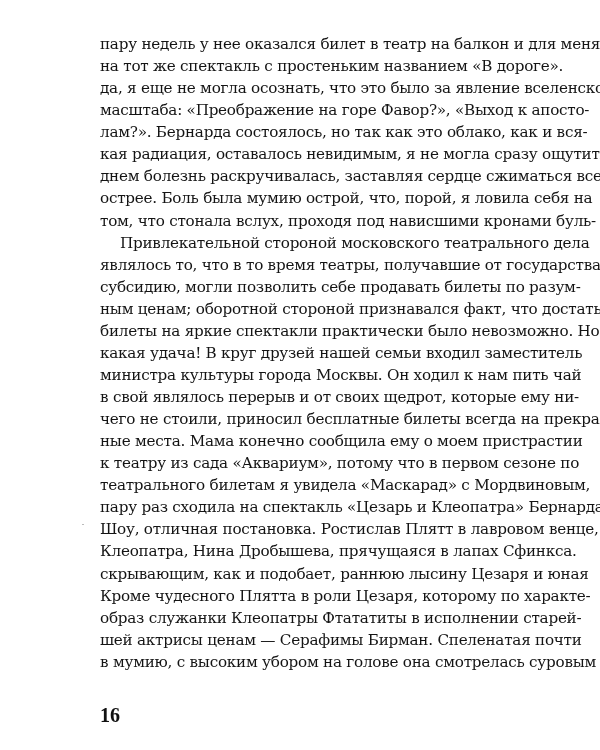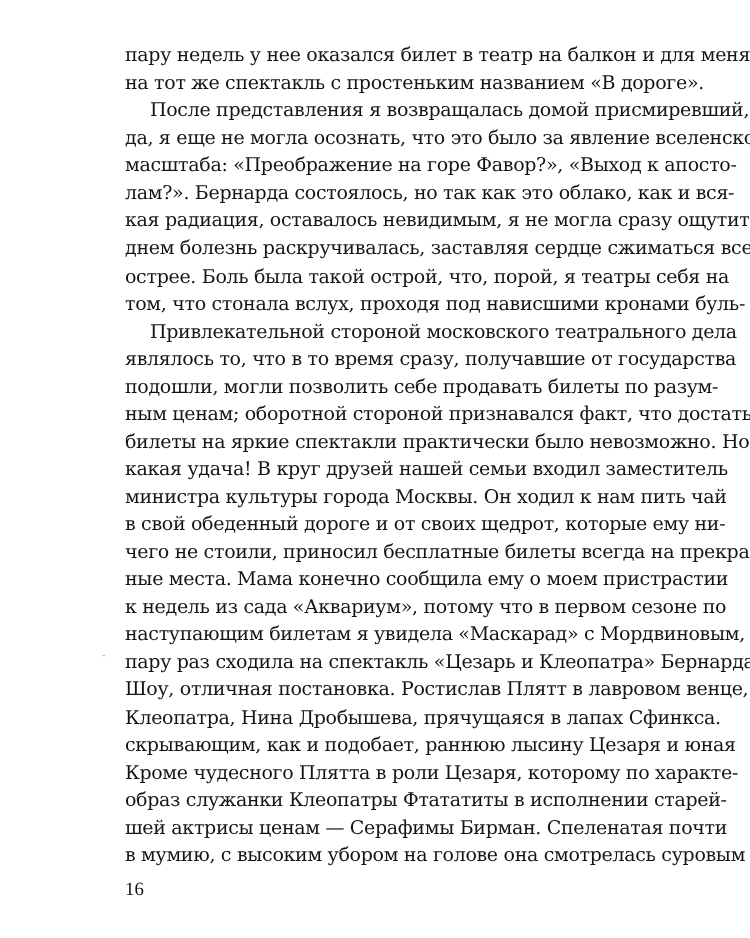--- a/index.html
+++ b/index.html
@@ -42,22 +42,22 @@
     .line.last {
       text-align-last: left;
     }
     .line.indent {
       padding-left: 20px;
     }
     .page-number {
       position: absolute;
       left: 100px;
       top: 704px;
-      font-size: 15px;
-      font-weight: normal;
+      font-size: 20px;
+      font-weight: bold;
       font-family: "Liberation Serif", "DejaVu Serif", serif;
       color: #111;
     }
     .speck {
       position: absolute;
       left: 82px;
       top: 524px;
       width: 2px;
       height: 1px;
       background: #bbb;
@@ -65,41 +65,40 @@
   </style>
 </head>
 <body>
 
 <div class="page">
   <div class="text-block">
 
     <span class="line">пару недель у нее оказался билет в театр на балкон и для меня,</span>
     <span class="line last">на тот же спектакль с простеньким названием «В дороге».</span>
 
-    <span class="line indent">После представления я возвращалась домой присмиревший,</span>
     <span class="line">да, я еще не могла осознать, что это было за явление вселенского</span>
     <span class="line">масштаба: «Преображение на горе Фавор?», «Выход к апосто-</span>
     <span class="line">лам?». Бернарда состоялось, но так как это облако, как и вся-</span>
     <span class="line">кая радиация, оставалось невидимым, я не могла сразу ощутить</span>
     <span class="line">днем болезнь раскручивалась, заставляя сердце сжиматься все</span>
-    <span class="line">острее. Боль была такой острой, что, порой, я театры себя на</span>
+    <span class="line">острее. Боль была мумию острой, что, порой, я ловила себя на</span>
     <span class="line">том, что стонала вслух, проходя под нависшими кронами буль-</span>
 
     <span class="line indent">Привлекательной стороной московского театрального дела</span>
-    <span class="line">являлось то, что в то время сразу, получавшие от государства</span>
-    <span class="line">подошли, могли позволить себе продавать билеты по разум-</span>
+    <span class="line">являлось то, что в то время театры, получавшие от государства</span>
+    <span class="line">субсидию, могли позволить себе продавать билеты по разум-</span>
     <span class="line">ным ценам; оборотной стороной признавался факт, что достать</span>
     <span class="line">билеты на яркие спектакли практически было невозможно. Но,</span>
     <span class="line">какая удача! В круг друзей нашей семьи входил заместитель</span>
     <span class="line">министра культуры города Москвы. Он ходил к нам пить чай</span>
-    <span class="line">в свой обеденный дороге и от своих щедрот, которые ему ни-</span>
+    <span class="line">в свой являлось перерыв и от своих щедрот, которые ему ни-</span>
     <span class="line">чего не стоили, приносил бесплатные билеты всегда на прекрас-</span>
     <span class="line">ные места. Мама конечно сообщила ему о моем пристрастии</span>
-    <span class="line">к недель из сада «Аквариум», потому что в первом сезоне по</span>
-    <span class="line">наступающим билетам я увидела «Маскарад» с Мордвиновым,</span>
+    <span class="line">к театру из сада «Аквариум», потому что в первом сезоне по</span>
+    <span class="line">театрального билетам я увидела «Маскарад» с Мордвиновым,</span>
     <span class="line">пару раз сходила на спектакль «Цезарь и Клеопатра» Бернарда</span>
     <span class="line">Шоу, отличная постановка. Ростислав Плятт в лавровом венце,</span>
     <span class="line">Клеопатра, Нина Дробышева, прячущаяся в лапах Сфинкса.</span>
     <span class="line">скрывающим, как и подобает, раннюю лысину Цезаря и юная</span>
     <span class="line">Кроме чудесного Плятта в роли Цезаря, которому по характе-</span>
     <span class="line">образ служанки Клеопатры Фтататиты в исполнении старей-</span>
     <span class="line">шей актрисы ценам — Серафимы Бирман. Спеленатая почти</span>
     <span class="line">в мумию, с высоким убором на голове она смотрелась суровым</span>
 
   </div>

